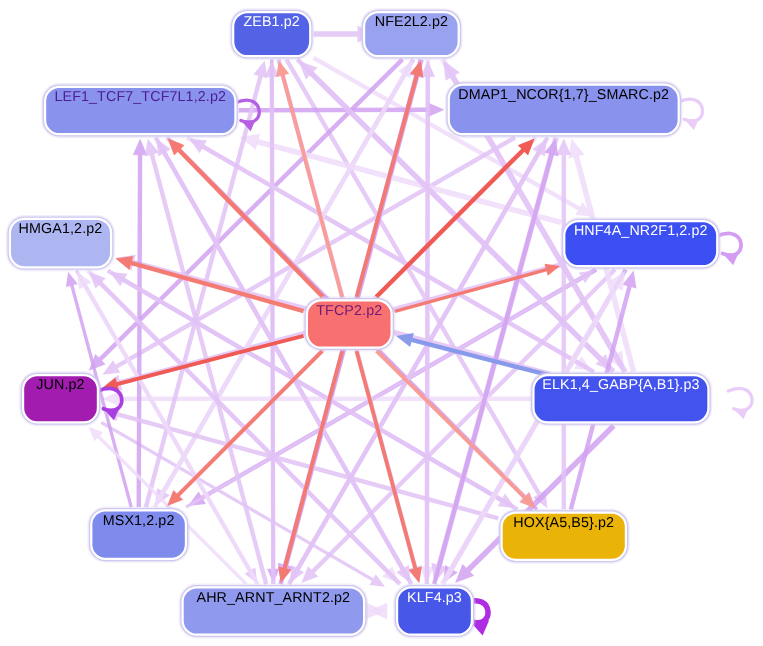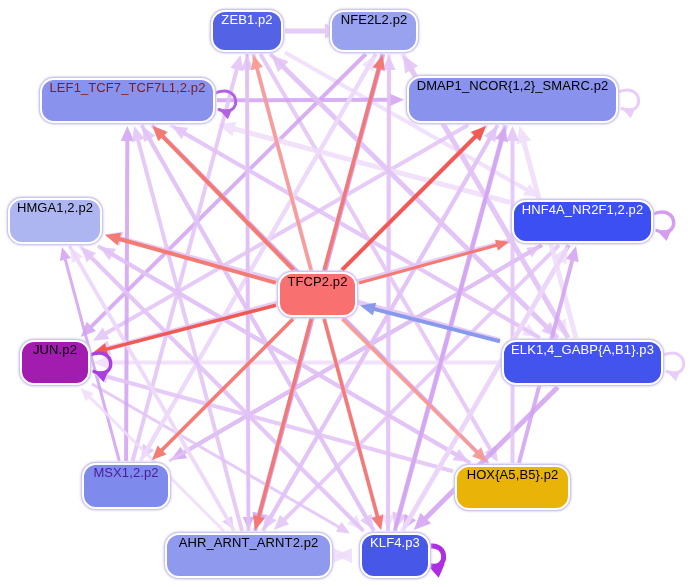--- a/index.html
+++ b/index.html
@@ -327,42 +327,42 @@
         <polygon points="427,564.5,444.6236941245187,564.0932993663572,438.7225476755848,577.6659361989051" fill="#ae2ce2"></polygon>
       </g>
     </svg>
   <div id="nodes-layer">
       <div class="node" style="left: 211px; top: 10px; width: 72px; height: 42px; background: rgb(84, 99, 230); color: rgb(255, 255, 255);">
         <span>ZEB1.p2</span>
       </div>
       <div class="node" style="left: 330px; top: 10px; width: 88px; height: 42px; background: rgb(152, 162, 238); color: rgb(0, 0, 0);">
         <span>NFE2L2.p2</span>
       </div>
-      <div class="node" style="left: 40px; top: 78px; width: 175px; height: 45px; background: rgb(137, 146, 237); color: #7f1d1d;">
+      <div class="node" style="left: 40px; top: 78px; width: 175px; height: 45px; background: rgb(137, 146, 237); color: #4c1d95;">
         <span>LEF1_TCF7_TCF7L1,2.p2</span>
       </div>
       <div class="node" style="left: 407px; top: 76px; width: 211px; height: 47px; background: rgb(137, 146, 237); color: rgb(0, 0, 0);">
-        <span>DMAP1_NCOR{1,2}_SMARC.p2</span>
+        <span>DMAP1_NCOR{1,7}_SMARC.p2</span>
       </div>
       <div class="node" style="left: 8px; top: 198px; width: 94px; height: 46px; background: rgb(174, 182, 242); color: rgb(0, 0, 0);">
         <span>HMGA1,2.p2</span>
       </div>
       <div class="node" style="left: 512px; top: 200px; width: 141px; height: 43px; background: rgb(59, 79, 242); color: rgb(255, 255, 255);">
         <span>HNF4A_NR2F1,2.p2</span>
       </div>
-      <div class="node" style="left: 278px; top: 272px; width: 79px; height: 45px; background: rgb(248, 113, 112); color: #000000;">
+      <div class="node" style="left: 278px; top: 272px; width: 79px; height: 45px; background: rgb(248, 113, 112); color: #701a75;">
         <span>TFCP2.p2</span>
       </div>
       <div class="node" style="left: 20px; top: 340px; width: 70px; height: 45px; background: #a21caf; color: rgb(0, 0, 0);">
         <span>JUN.p2</span>
       </div>
-      <div class="node" style="left: 502px; top: 340px; width: 161px; height: 45px; background: rgb(67, 83, 238); color: rgb(255, 255, 255);">
+      <div class="node" style="left: 484px; top: 340px; width: 161px; height: 45px; background: rgb(67, 83, 238); color: rgb(255, 255, 255);">
         <span>ELK1,4_GABP{A,B1}.p3</span>
       </div>
-      <div class="node" style="left: 82px; top: 463px; width: 88px; height: 46px; background: rgb(126, 139, 236); color: #4c1d95;">
+      <div class="node" style="left: 82px; top: 463px; width: 88px; height: 46px; background: rgb(126, 139, 236); color: #000000;">
         <span>MSX1,2.p2</span>
       </div>
       <div class="node" style="left: 455px; top: 465px; width: 115px; height: 45px; background: #eab308; color: rgb(0, 0, 0);">
         <span>HOX{A5,B5}.p2</span>
       </div>
       <div class="node" style="left: 165px; top: 533px; width: 167px; height: 45px; background: rgb(143, 154, 239); color: rgb(0, 0, 0);">
         <span>AHR_ARNT_ARNT2.p2</span>
       </div>
       <div class="node" style="left: 360px; top: 533px; width: 70px; height: 45px; background: rgb(71, 87, 232); color: rgb(255, 255, 255);">
         <span>KLF4.p3</span>

